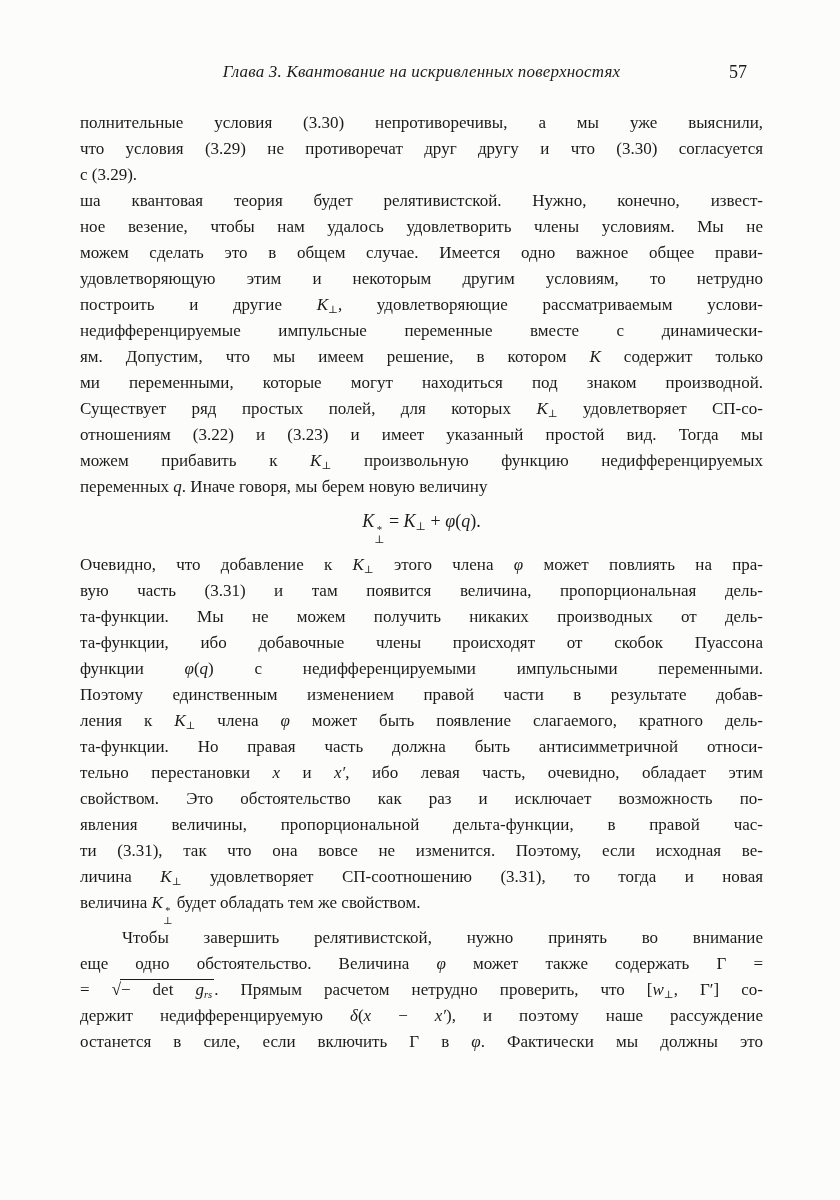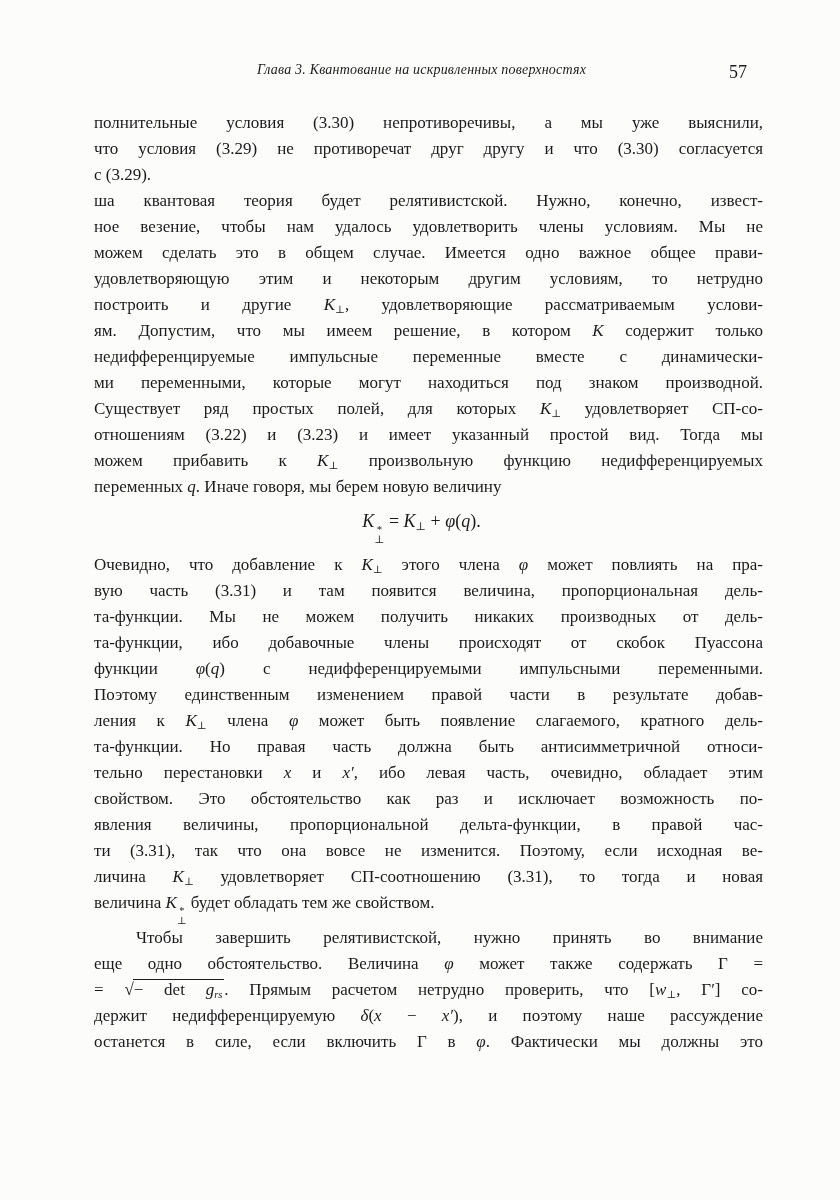--- a/index.html
+++ b/index.html
@@ -15,37 +15,36 @@
   
   .header {
     position: relative;
     height: 24px;
     margin-bottom: 24px;
   }
   .chapter {
     display: block;
     text-align: center;
     font-style: italic;
-    font-size: 14px;
+    font-size: 17px;
     letter-spacing: 0.2px;
   }
   .pagenum {
     position: absolute;
     right: 16px; top: 0;
     font-size: 18px;
     font-style: normal;
   }
 
   
   .textbody { font-size: 17px; line-height: 26px; }
   .line {
     text-align: justify;
     text-align-last: justify;
     white-space: normal;
-    margin-left: 14px;
   }
   .line.indent { padding-left: 42px; }
   .line.final { text-align-last: left; }
 
   i.mv { font-style: italic; }
   sub {
     font-size: 62%;
     line-height: 0;
     vertical-align: -0.3em;
   }
@@ -91,22 +90,22 @@
         <div class="line">полнительные условия (3.30) непротиворечивы, а мы уже выяснили,</div>
         <div class="line">что условия (3.29) не противоречат друг другу и что (3.30) согласуется</div>
         <div class="line final">с (3.29).</div>
       </div>
       <div class="para">
         <div class="line">ша квантовая теория будет релятивистской. Нужно, конечно, извест-</div>
         <div class="line">ное везение, чтобы нам удалось удовлетворить члены условиям. Мы не</div>
         <div class="line">можем сделать это в общем случае. Имеется одно важное общее прави-</div>
         <div class="line">удовлетворяющую этим и некоторым другим условиям, то нетрудно</div>
         <div class="line">построить и другие <i class="mv">K</i><sub>⊥</sub>, удовлетворяющие рассматриваемым услови-</div>
+        <div class="line">недифференцируемые импульсные переменные вместе с динамически-</div>
         <div class="line">ям. Допустим, что мы имеем решение, в котором <i class="mv">K</i> содержит только</div>
-        <div class="line">недифференцируемые импульсные переменные вместе с динамически-</div>
         <div class="line">ми переменными, которые могут находиться под знаком производной.</div>
         <div class="line">Существует ряд простых полей, для которых <i class="mv">K</i><sub>⊥</sub> удовлетворяет СП-со-</div>
         <div class="line">отношениям (3.22) и (3.23) и имеет указанный простой вид. Тогда мы</div>
         <div class="line">можем прибавить к <i class="mv">K</i><sub>⊥</sub> произвольную функцию недифференцируемых</div>
         <div class="line final">переменных <i class="mv">q</i>. Иначе говоря, мы берем новую величину</div>
       </div>
       <div class="formula"><i class="mv">K</i><span class="ss">
           <span class="up">*</span>
           <span class="dn">⊥</span>
         </span> = <i class="mv">K</i><sub>⊥</sub> + <i class="mv">φ</i>(<i class="mv">q</i>).</div>

